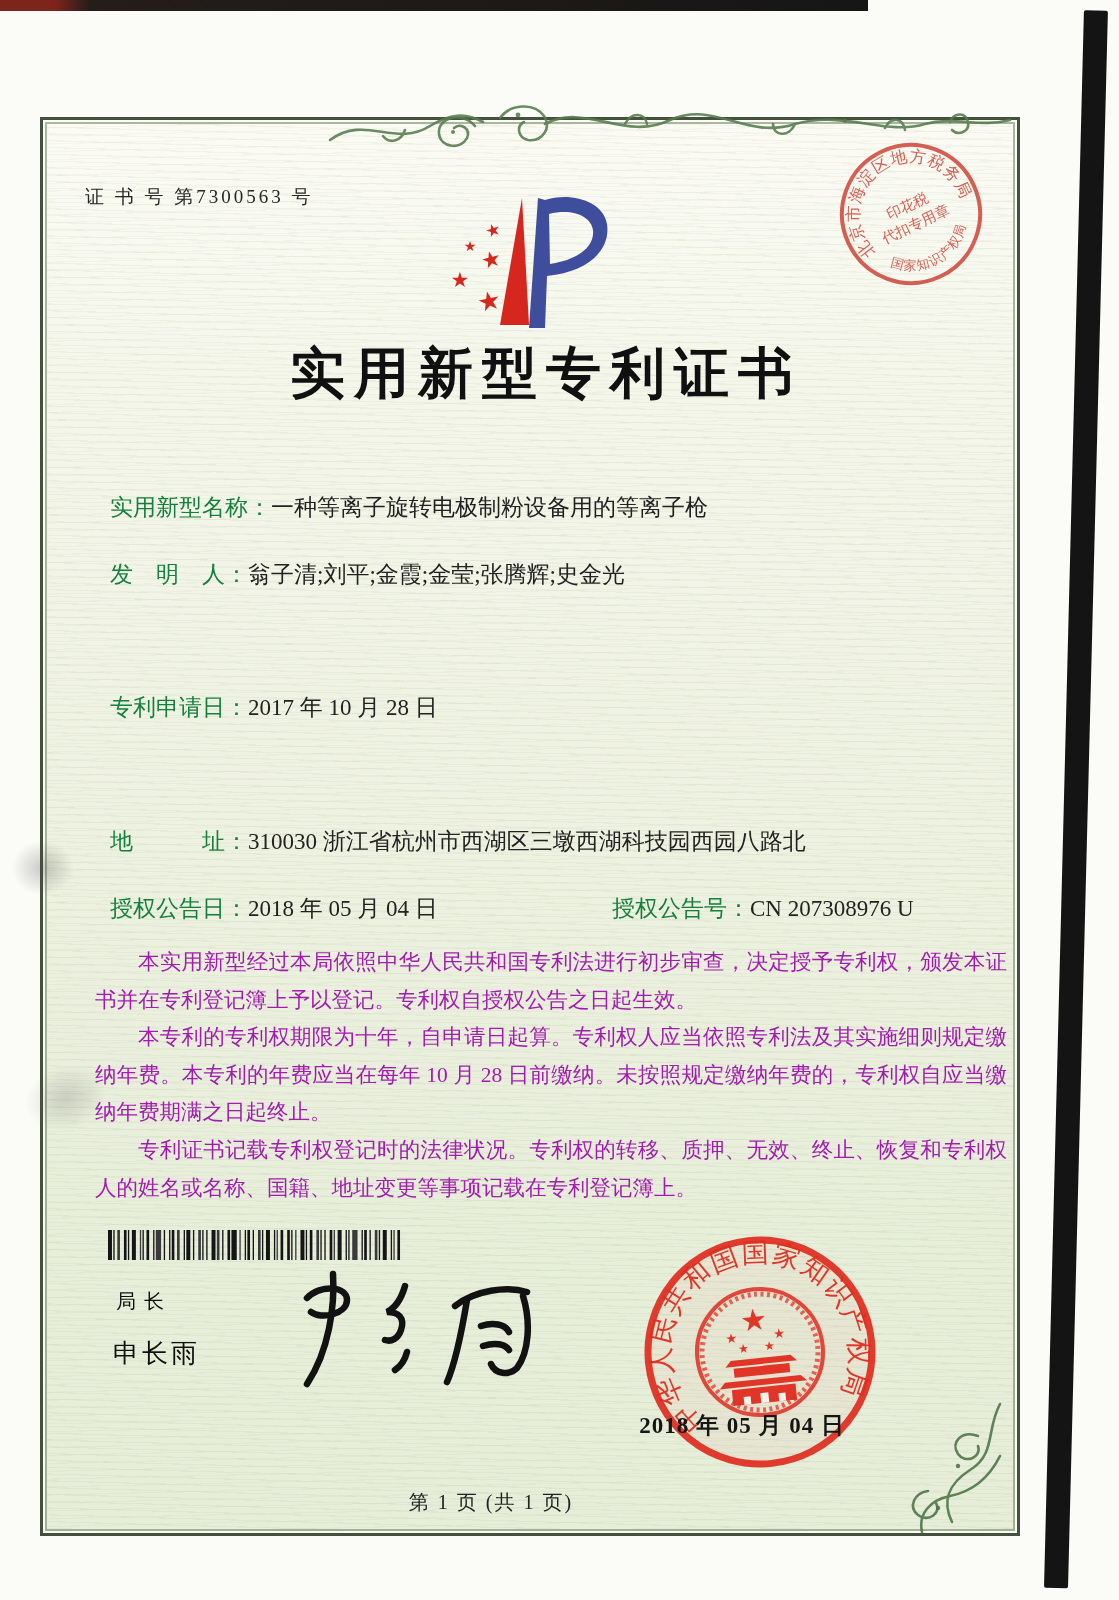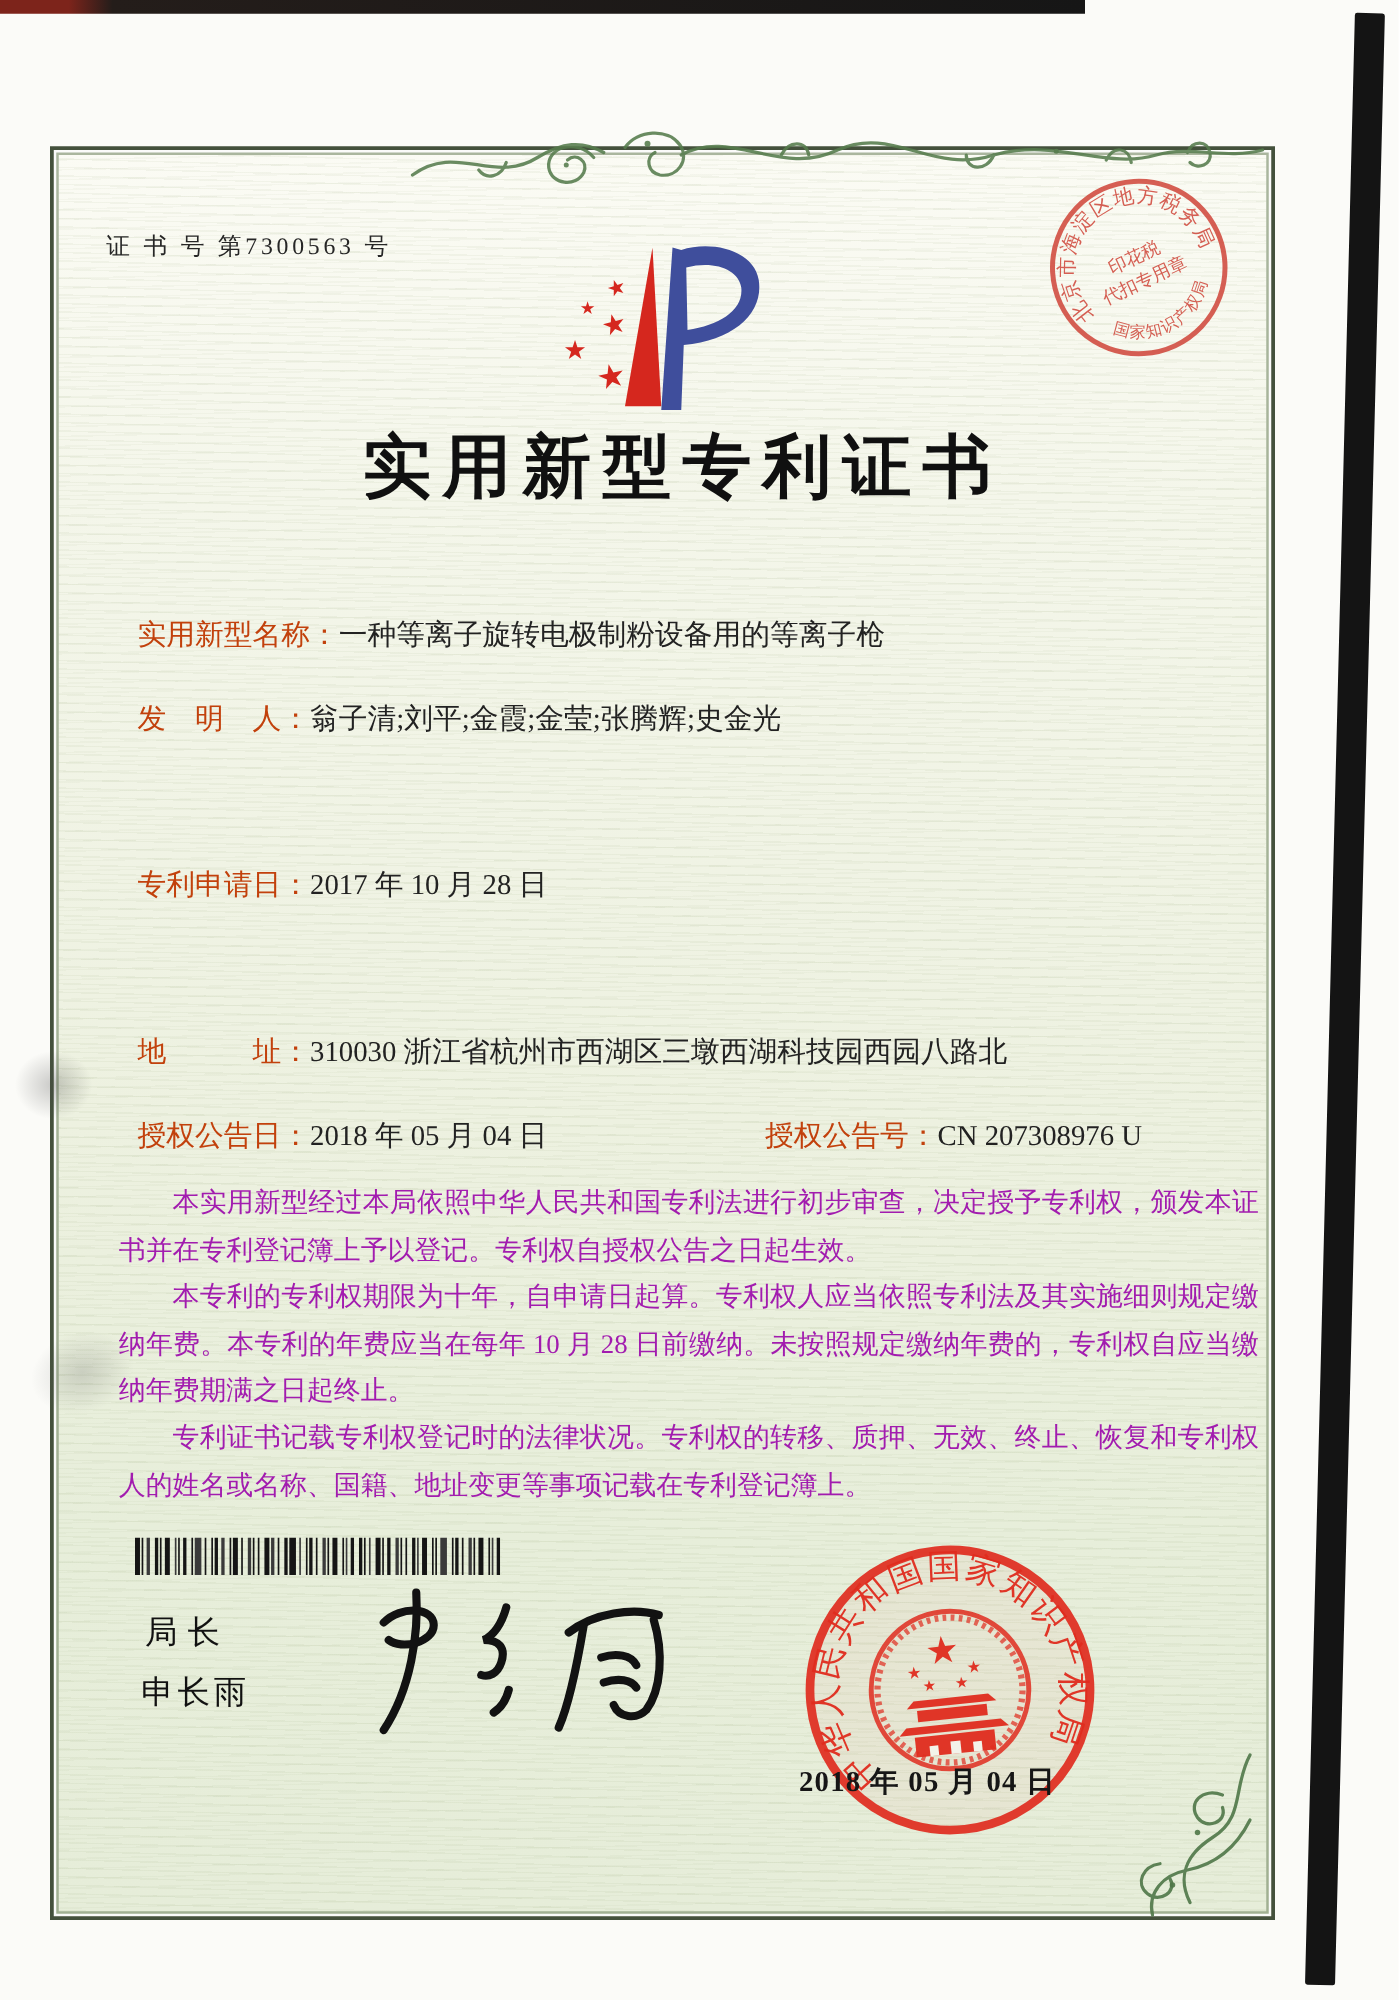--- a/index.html
+++ b/index.html
@@ -31,28 +31,28 @@
   .smudge1{left:0;top:830px;width:86px;height:76px;z-index:8;
     background:radial-gradient(closest-side,rgba(70,70,70,.28),rgba(70,70,70,0) 72%);}
   .smudge2{left:6px;top:1052px;width:120px;height:92px;z-index:8;transform:rotate(-18deg);
     background:radial-gradient(closest-side,rgba(90,90,90,.22),rgba(90,90,90,0) 70%);}
 
   .cert-no{left:85px;top:184px;font-size:19px;letter-spacing:3px;color:#262626;z-index:4;}
   .title{left:40px;top:337px;width:974px;text-align:center;font-size:55px;font-weight:700;
     letter-spacing:9px;color:#101010;z-index:4;padding-left:19px;}
 
   .field-row{left:110px;width:890px;font-size:23px;color:#1d1d1d;z-index:4;white-space:nowrap;}
-  .flabel{color:#c2410c;}
+  .flabel{color:#15803d;}
   .fvalue{color:#222;}
   .grant-right{position:absolute;left:490px;top:0;margin-left:12px;}
 
   .paras{left:95px;top:944px;width:912px;z-index:4;}
   .paras p{margin:0;font-size:21.5px;line-height:37.6px;text-indent:2em;text-align:justify;color:#a21caf;}
 
-  .officials-role{left:116px;top:1288px;font-size:26px;letter-spacing:8px;color:#111;z-index:4;}
+  .officials-role{left:116px;top:1288px;font-size:20px;letter-spacing:8px;color:#111;z-index:4;}
   .officials-name{left:113px;top:1336px;font-size:26px;letter-spacing:3px;color:#111;z-index:4;}
 
   .seal-date{left:622px;top:1410px;width:240px;text-align:center;font-size:23px;font-weight:600;
     letter-spacing:1px;color:#161616;z-index:5;}
   .footer{left:0;top:1489px;width:982px;text-align:center;font-size:20px;letter-spacing:2px;color:#222;z-index:4;}
 
   .logo{left:435px;top:158px;z-index:4;}
   .stamp{left:837px;top:140px;z-index:3;}
   .seal{left:640px;top:1232px;z-index:4;}
   .barcode{left:108px;top:1230px;z-index:4;}
@@ -266,19 +266,20 @@
           <rect x="99" y="163" width="7" height="8" fill="#f3f3ea"></rect>
           <rect x="116" y="161" width="8" height="10" fill="#f3f3ea"></rect>
           <rect x="134" y="163" width="7" height="8" fill="#f3f3ea"></rect>
         </g>
       </g>
     </g>
   </svg>
 
   <div class="abs seal-date">2018 年 05 月 04 日</div>
 
+  <div class="abs footer">第 1 页 (共 1 页)</div>
 
   <div class="abs scan-strip-top"></div>
   <div class="abs scan-bar-right"></div>
   <div class="abs smudge1"></div>
   <div class="abs smudge2"></div>
 
 </div>
 
 </body></html>

